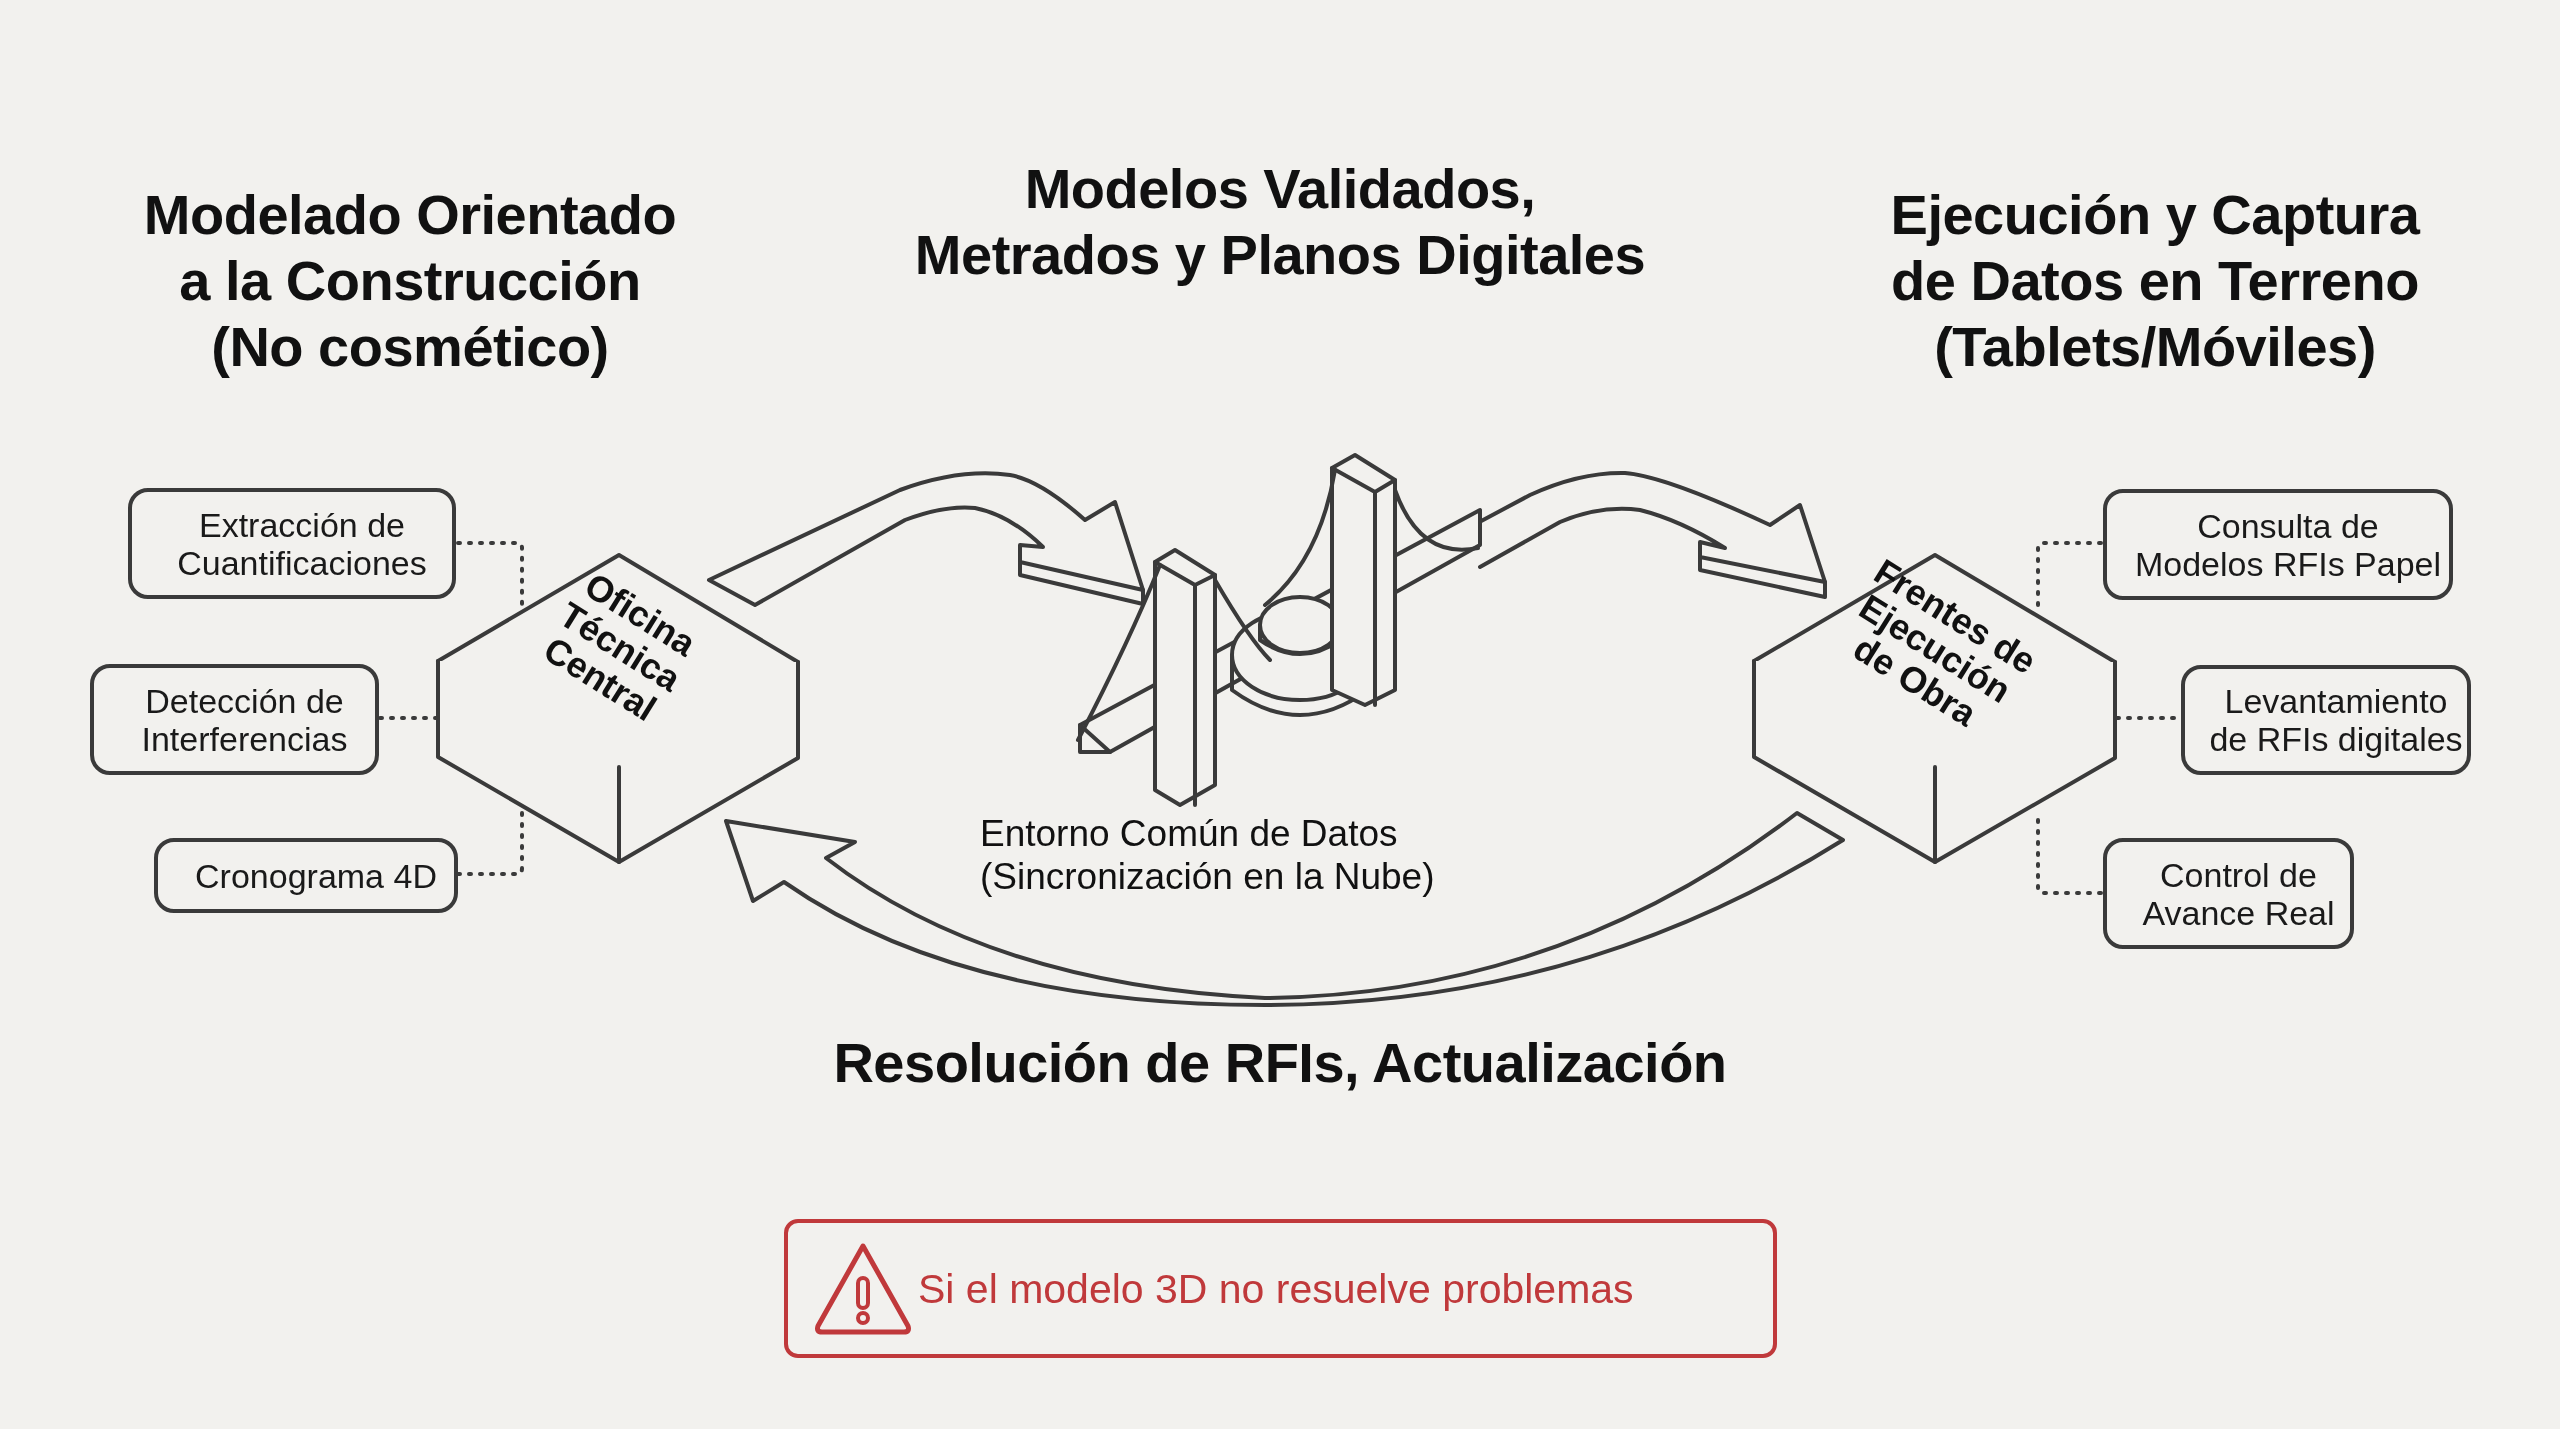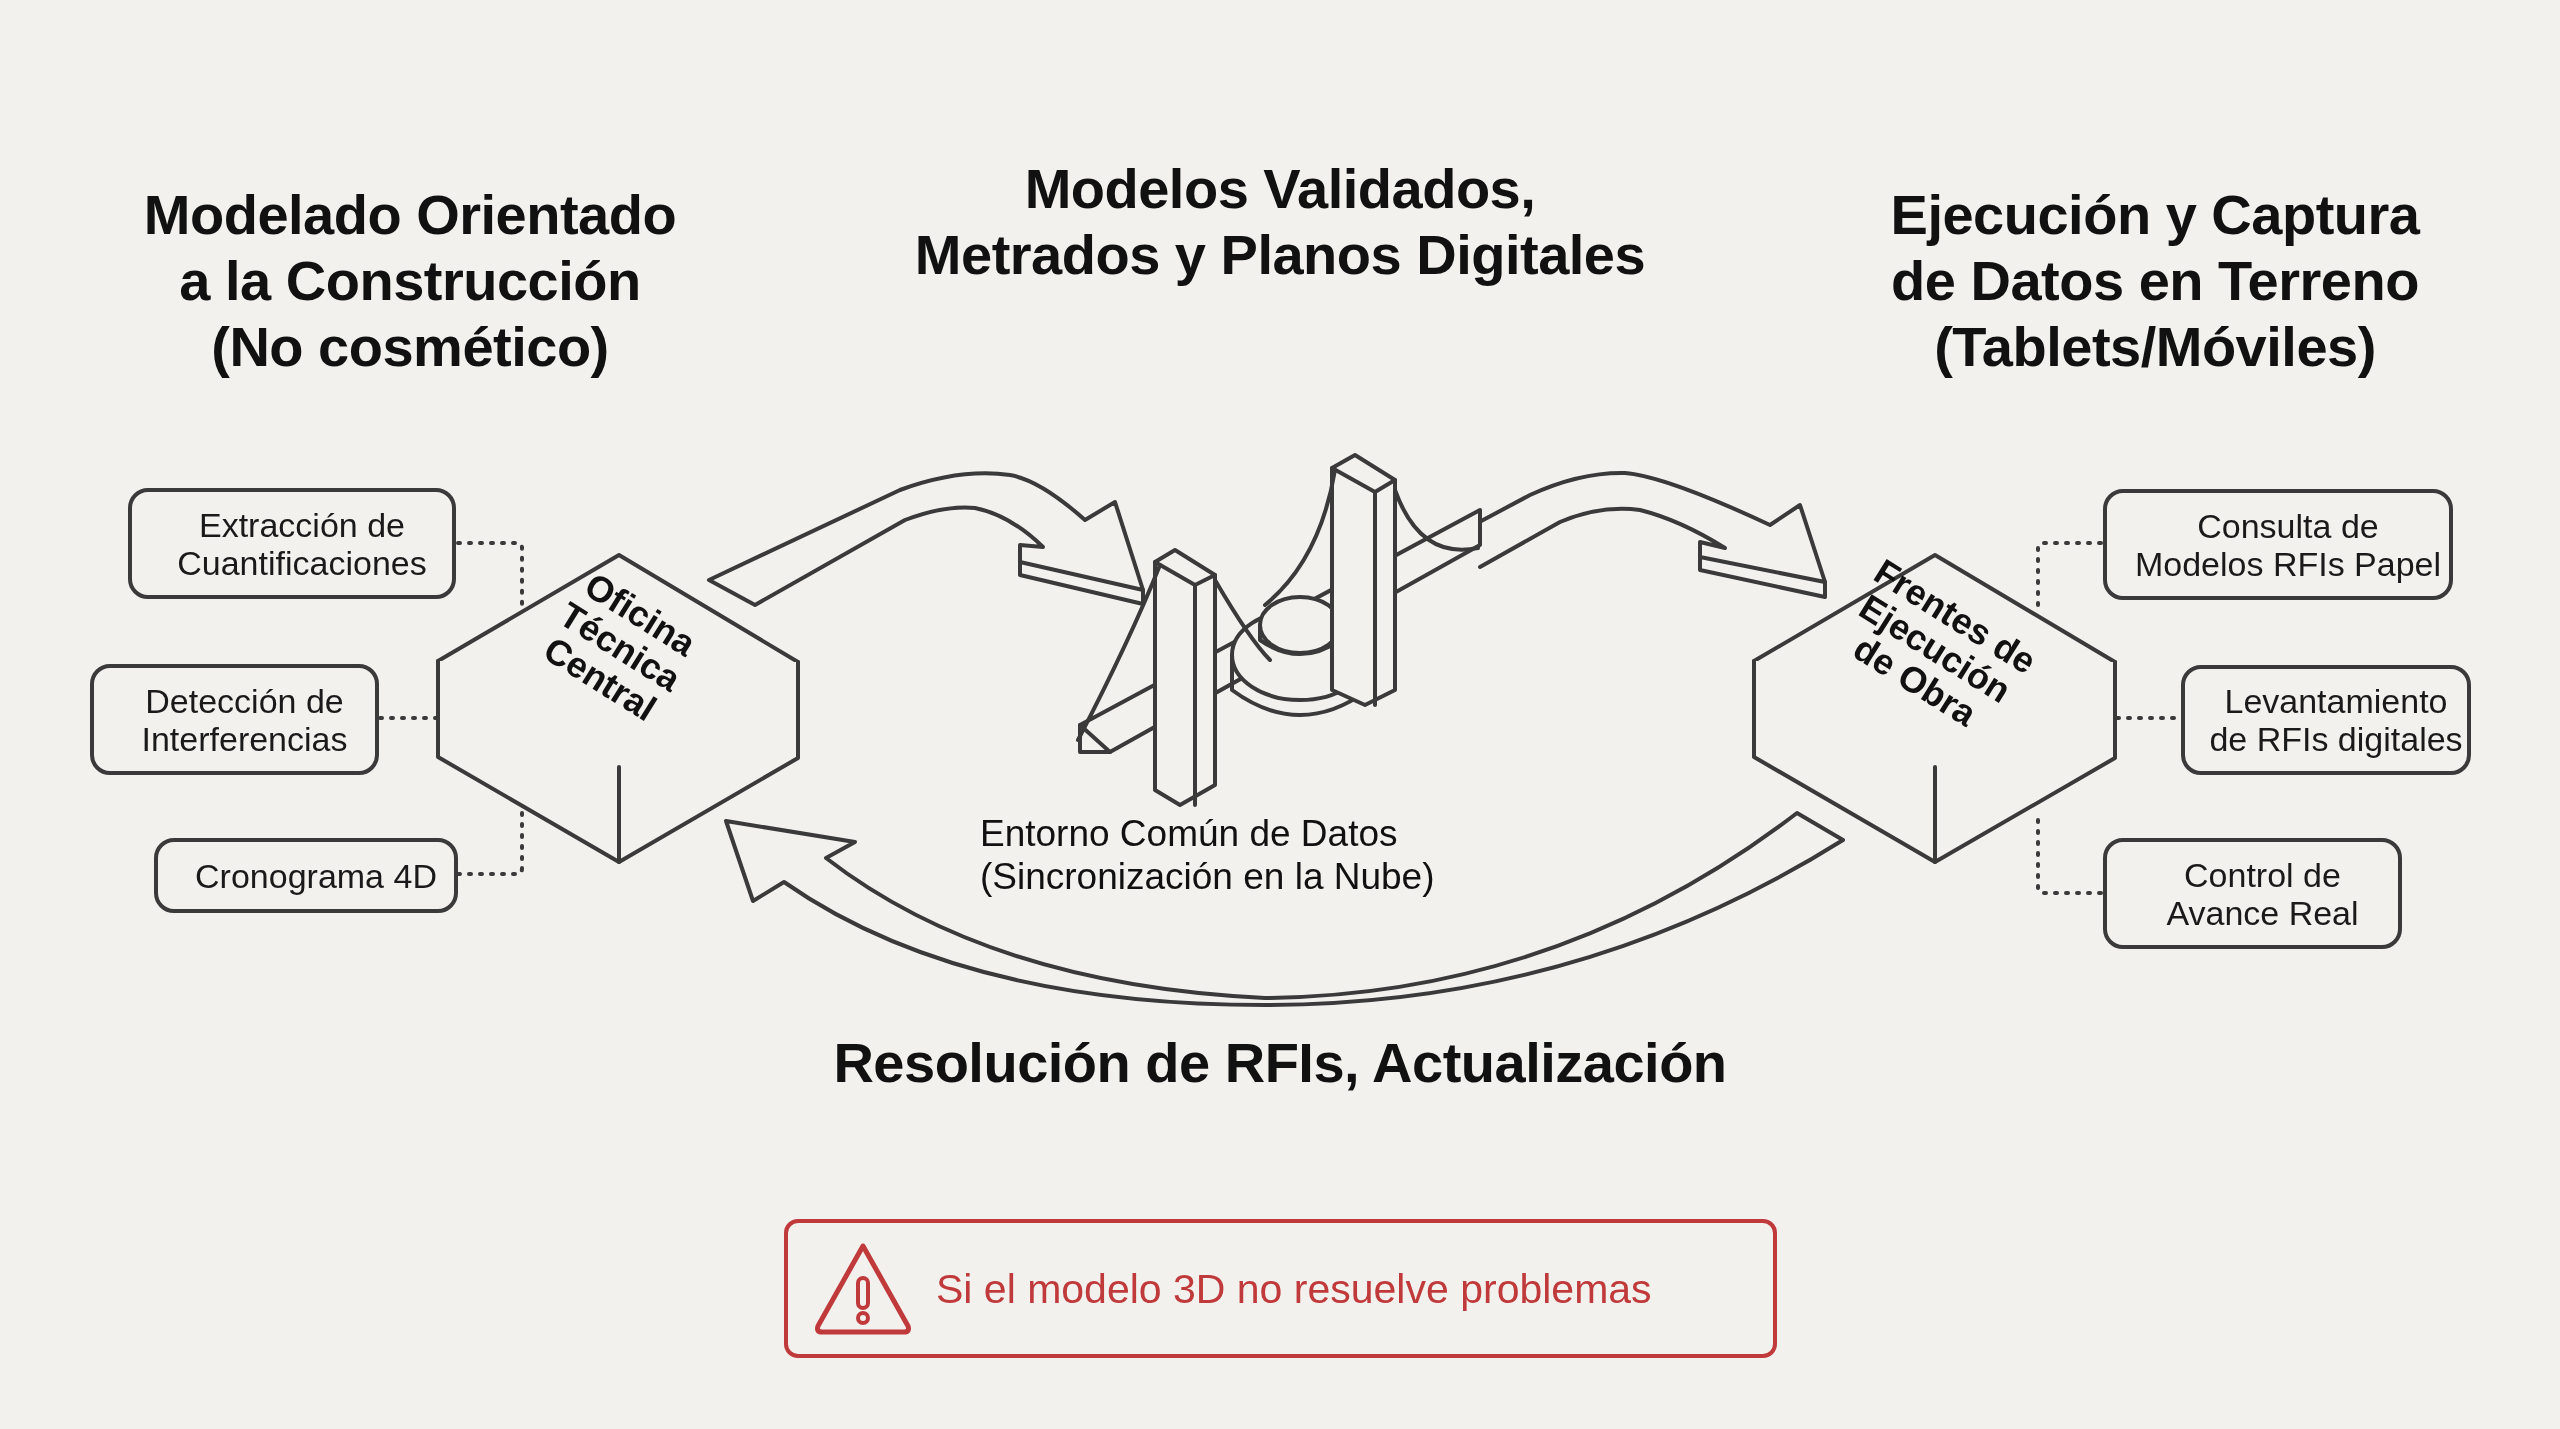--- a/index.html
+++ b/index.html
@@ -23,21 +23,21 @@
     border: 4px solid #3a3a3a; border-radius: 20px;
     background: #f2f1ee;
     display: flex; align-items: center; justify-content: center;
     text-align: center; font-size: 34px; line-height: 38px; color: #1a1a1a; padding-left: 20px;
   }
   #chip-l1 { left: 128px; top: 488px; width: 328px; height: 111px; }
   #chip-l2 { left: 90px;  top: 664px; width: 289px; height: 111px; }
   #chip-l3 { left: 154px; top: 838px; width: 304px; height: 75px; }
   #chip-r1 { left: 2103px; top: 489px; width: 350px; height: 111px; }
   #chip-r2 { left: 2181px; top: 665px; width: 290px; height: 110px; }
-  #chip-r3 { left: 2103px; top: 838px; width: 299px; height: 111px; }
+  #chip-r3 { left: 2103px; top: 838px; width: 251px; height: 111px; }
 
   .cde-label {
     position: absolute; left: 980px; top: 812px; width: 600px;
     text-align: left; font-size: 37px; line-height: 43px; color: #111;
   }
   .cube-label {
     position: absolute; font-weight: 700; font-size: 36px; line-height: 38px;
     text-align: center; color: #111; transform-origin: center center;
   }
   #cube-l-label { left: 520px; top: 590px; width: 200px; transform: rotate(32deg); }
@@ -45,21 +45,21 @@
 
   svg.diagram { position: absolute; left: 0; top: 0; }
 
   .warning {
     position: absolute; left: 784px; top: 1219px; width: 993px; height: 139px;
     box-sizing: border-box; border: 4px solid #c0393b; border-radius: 14px;
     display: flex; align-items: center;
   }
   .warning-icon { width: 110px; height: 110px; margin-left: 20px; flex: 0 0 auto; }
   .warning-text {
-    margin-left: 18px; color: #c0393b; font-size: 41px; line-height: 50px;
+    color: #c0393b; font-size: 41px; line-height: 50px;
   }
 </style>
 </head>
 <body>
 
 <div class="heading" id="h-left">
   <div>Modelado Orientado</div>
   <div>a la Construcción</div>
   <div>(No cosmético)</div>
 </div>

